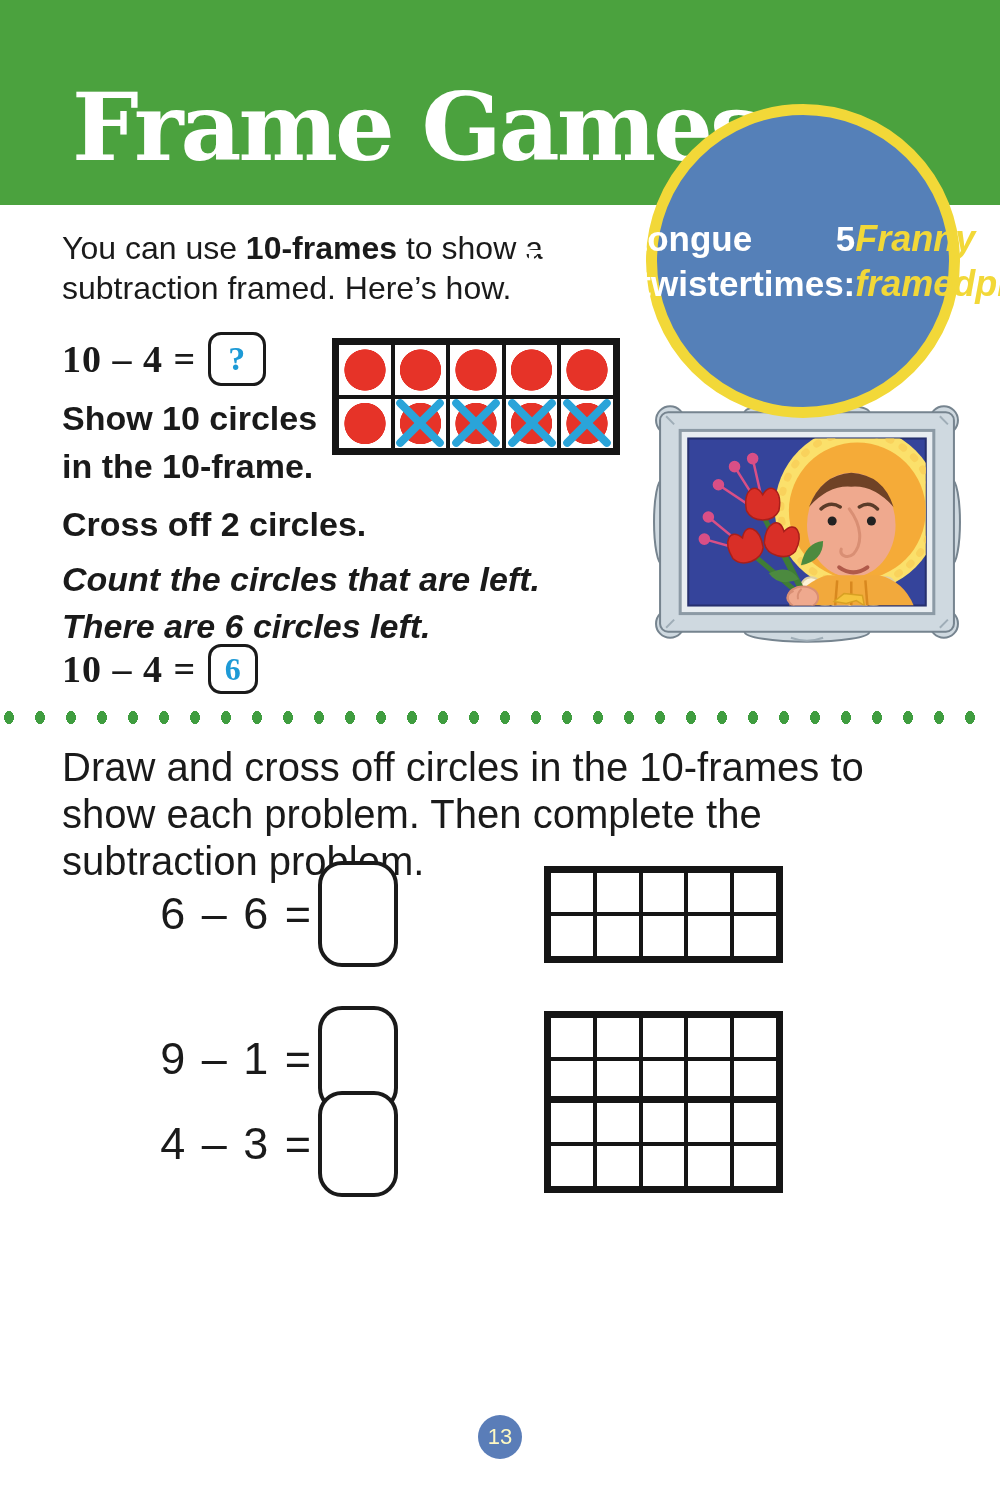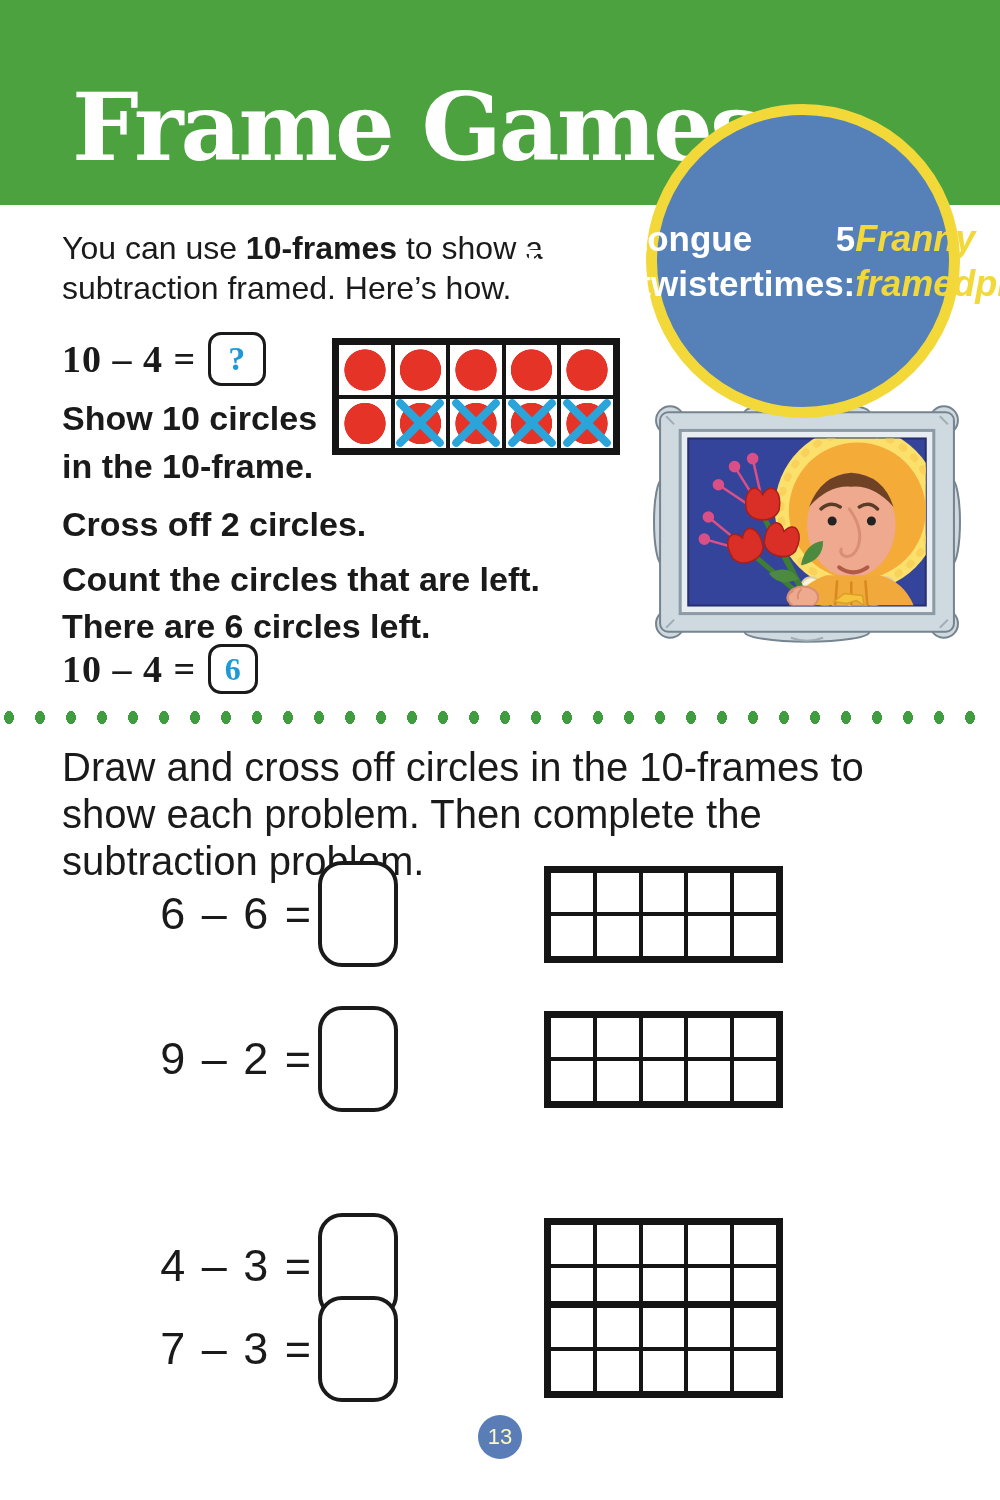--- a/index.html
+++ b/index.html
@@ -37,21 +37,21 @@
   .eq-row.first { left:62px; top:332px; }
   .eq-row.second { left:62px; top:644px; }
   .small-box { border:3px solid #1a1a1a; border-radius:13px; background:#fff;
     display:flex; align-items:center; justify-content:center;
     color:var(--answer-blue,#1d9ad6); font-weight:700; }
   .qbox { width:52px; height:48px; font-size:34px; }
   .abox { width:44px; height:44px; font-size:32px; }
   .step { position:absolute; left:62px; font-size:34px; font-weight:700; line-height:48px; }
   .step.s1 { top:394px; }
   .step.s2 { top:500px; }
-  .step.s3 { top:556px; line-height:47px; }
+  .step.s3 { top:556px; line-height:47px;font-style:italic; }
   
   .tenframe { display:grid; grid-template-columns:repeat(5,1fr);
     grid-template-rows:1fr 1fr; border:5px solid #151515; box-sizing:border-box;
     background:#fff; }
   .tenframe .cell { border:2px solid #151515; position:relative; }
   .tenframe .cell.dot,
   .tenframe .cell.cross { background:radial-gradient(circle 21px at 50% 50%,
       var(--dot-red,#e63328) 97%, rgba(230,51,40,0) 100%); }
   .tenframe .cell.cross::before, .tenframe .cell.cross::after {
     content:""; position:absolute; left:50%; top:50%; width:64px; height:8px;
@@ -62,21 +62,21 @@
   
   .divider { position:absolute; left:4px; top:710px; width:992px; height:15px;
     background-image:radial-gradient(5px 6.5px at 5px 7.5px,
       var(--divider-green,#3f9d3f) 97%, rgba(63,157,63,0) 100%);
     background-size:31px 15px; background-repeat:repeat-x; }
   
   .instructions { position:absolute; left:62px; top:744px; width:905px;
     font-size:40px; line-height:47px; }
   .problem-row { position:absolute; left:62px; height:112px; display:flex; align-items:center; }
   .problem-row.p0 { top:858px; } .problem-row.p1 { top:1003px; }
-  .problem-row.p2 { top:1210px; } .problem-row.p3 { top:1293px; }
+  .problem-row.p2 { top:1088px; } .problem-row.p3 { top:1293px; }
   .problem-label { width:251px; text-align:right; font-size:45px;
     letter-spacing:2px; white-space:nowrap; }
   .answer-box { width:72px; height:98px; border:4px solid #1a1a1a; border-radius:24px;
     margin-left:5px; background:#fff; flex:none; }
   .problem-frame { width:239px; height:97px; margin-left:146px; flex:none; }
   
   .page-num { position:absolute; left:478px; top:1415px; width:44px; height:44px;
     border-radius:50%; background:var(--page-circle-blue,#5a7db8); color:#fef9c3;
     display:flex; align-items:center; justify-content:center; font-size:22px; }
 </style>
@@ -231,21 +231,21 @@
         <div class="cell empty"></div>
         <div class="cell empty"></div>
         <div class="cell empty"></div>
         <div class="cell empty"></div>
         <div class="cell empty"></div>
         <div class="cell empty"></div>
         <div class="cell empty"></div>
       </div>
   </div>
   <div class="problem-row p1">
-    <div class="problem-label">9 – 2 =</div>
+    <div class="problem-label">9 – 1 =</div>
     <div class="answer-box"></div>
     <div class="tenframe problem-frame">
         <div class="cell empty"></div>
         <div class="cell empty"></div>
         <div class="cell empty"></div>
         <div class="cell empty"></div>
         <div class="cell empty"></div>
         <div class="cell empty"></div>
         <div class="cell empty"></div>
         <div class="cell empty"></div>
@@ -262,32 +262,16 @@
         <div class="cell empty"></div>
         <div class="cell empty"></div>
         <div class="cell empty"></div>
         <div class="cell empty"></div>
         <div class="cell empty"></div>
         <div class="cell empty"></div>
         <div class="cell empty"></div>
         <div class="cell empty"></div>
       </div>
   </div>
-  <div class="problem-row p3">
-    <div class="problem-label">7 – 3 =</div>
-    <div class="answer-box"></div>
-    <div class="tenframe problem-frame">
-        <div class="cell empty"></div>
-        <div class="cell empty"></div>
-        <div class="cell empty"></div>
-        <div class="cell empty"></div>
-        <div class="cell empty"></div>
-        <div class="cell empty"></div>
-        <div class="cell empty"></div>
-        <div class="cell empty"></div>
-        <div class="cell empty"></div>
-        <div class="cell empty"></div>
-      </div>
-  </div>
 
   <div class="page-num">13</div>
 
 </div>
 
 </body></html>

